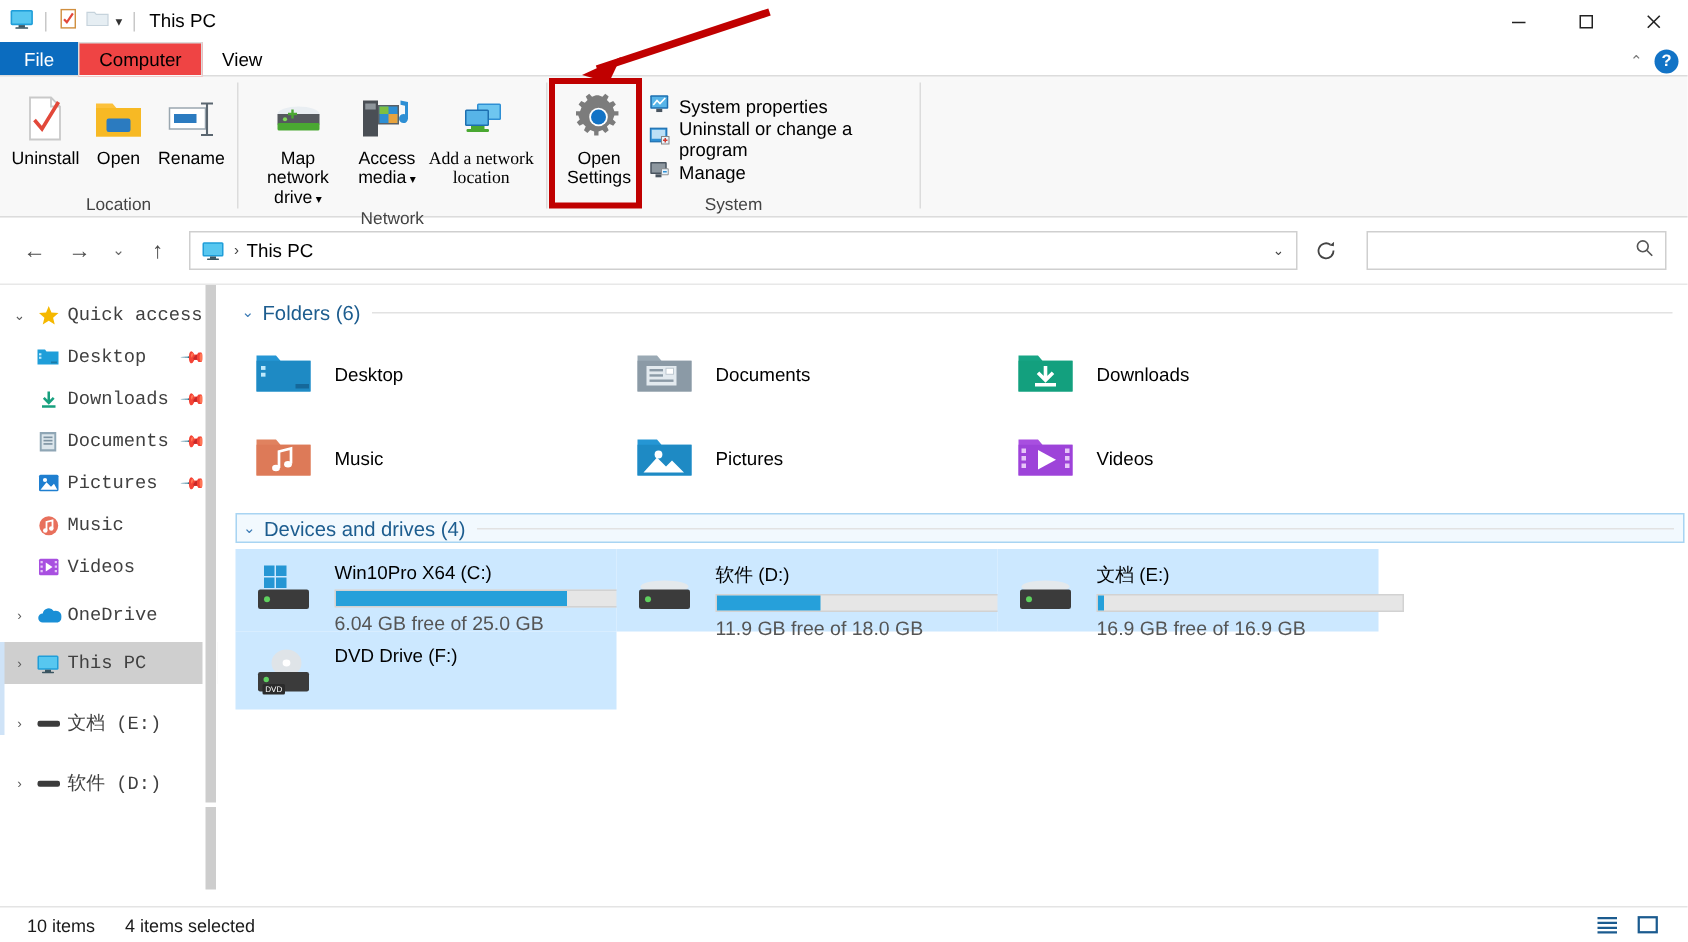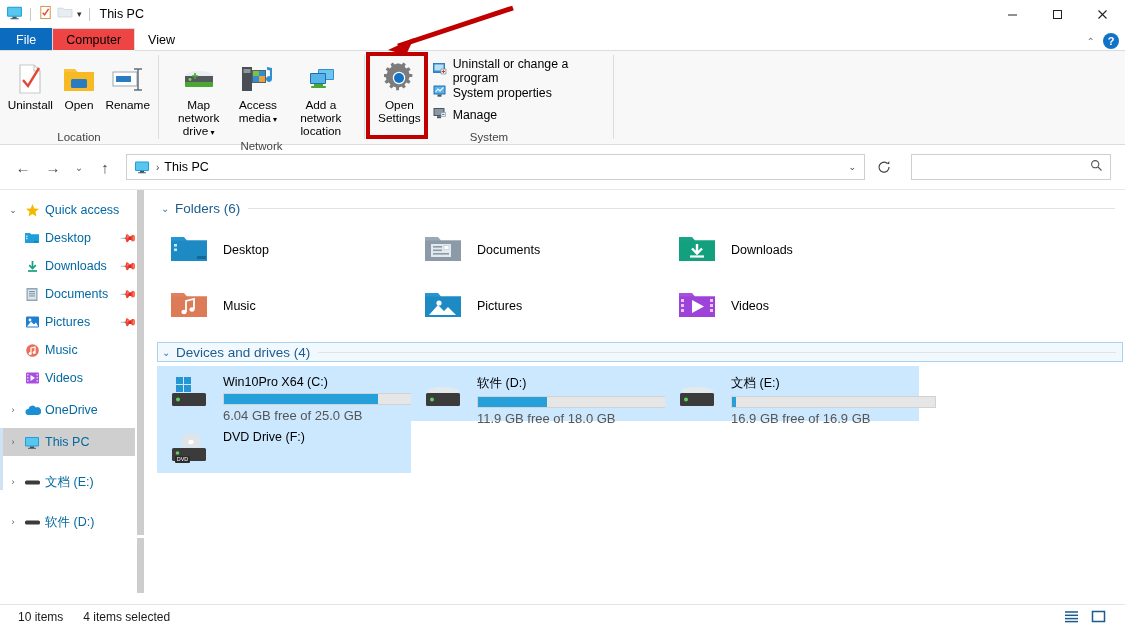--- a/index.html
+++ b/index.html
@@ -70,21 +70,21 @@
 
   
   .body { flex:1; display:flex; min-height:0; position:relative; border-top:1px solid #e8e8e8; }
 
   
   .sidebar { width:145px; background:#fff; position:relative; padding-top:6px; overflow:hidden; }
   .nav-item { height:28px; display:flex; align-items:center; padding-left:4px; font-size:12.5px; white-space:nowrap; }
   .nav-item.sel { background:#cfcfcf; }
   .expander { width:18px; text-align:center; color:#5a5a5a; font-size:9px; flex:0 0 18px; }
   .nav-ico { width:20px; display:flex; align-items:center; justify-content:center; flex:0 0 20px; margin-right:3px; }
-  .nav-lbl { color:#0369a1; }
+  .nav-lbl { color:#404040;font-family:Liberation Mono, monospace; }
   .pin { margin-left:auto; margin-right:9px; color:#9a9a9a; font-size:11px; transform:rotate(45deg); }
   .indent { padding-left:22px; }
   .sb-track { position:absolute; right:0; top:0; width:10px; height:100%; background:#fff; }
   .sb-thumb { position:absolute; right:1px; top:0px; width:7px; height:345px; background:#cdcdcd; }
   .sb-thumb2 { position:absolute; right:1px; top:348px; width:7px; height:55px; background:#cdcdcd; }
   .vline { position:absolute; left:0; top:238px; width:3px; height:62px; background:#cfe3f7; }
 
   
   .content { flex:1; background:#fff; position:relative; padding:8px 0 0 12px; overflow:hidden; }
   .grp-header { display:flex; align-items:center; height:20px; margin:0 4px 4px 0; padding-left:4px; }
@@ -236,21 +236,21 @@
                 <rect x="3.5" y="6" width="7" height="4" fill="#8e959b"></rect>
                 <rect x="12" y="7" width="14" height="13" fill="#5a6066"></rect>
                 <rect x="13" y="8" width="12" height="11" fill="#2e8fd4"></rect>
                 <rect x="13" y="8" width="6" height="5" fill="#7ec043"></rect>
                 <rect x="19" y="13" width="6" height="6" fill="#e8a33d"></rect>
                 <path d="M27 4 l5 1 v11 a3 3 0 1 1 -2 -2.8 V7.5 l-3 -0.7 z" fill="#2e8fd4"></path>
               </svg>
           </span>
           <span class="lbl"><span>Access</span><br><span>media</span><span class="caret"> ▾</span></span>
         </div>
-        <div class="bigbtn" style="width:84px;">
+        <div class="bigbtn" style="width:84px;font-family:Liberation Serif, serif;">
           <span class="ico">
             <svg width="38" height="30" viewBox="0 0 38 30">
                 <rect x="16" y="4" width="16" height="11" rx="1" fill="#2e8fd4"></rect>
                 <rect x="17" y="5" width="14" height="9" fill="#6ec6f0"></rect>
                 <rect x="8" y="8" width="16" height="11" rx="1" fill="#1d6fb0"></rect>
                 <rect x="9" y="9" width="14" height="9" fill="#57b4e8"></rect>
                 <rect x="12" y="19" width="9" height="2" fill="#4aa832"></rect>
                 <rect x="9" y="21" width="15" height="2" rx="0.8" fill="#4aa832"></rect>
               </svg>
           </span>
@@ -269,35 +269,35 @@
                 <path d="M17 2.5 l2.6 1 1.9-2 2.3 1.8-1.2 2.4 1.8 1.8 2.4-1.2 1.8 2.3-2 1.9 1 2.6h2.7v2.9h-2.7l-1 2.6 2 1.9-1.8 2.3-2.4-1.2-1.8 1.8 1.2 2.4-2.3 1.8-1.9-2-2.6 1v2.7h-2.9v-2.7l-2.6-1-1.9 2-2.3-1.8 1.2-2.4-1.8-1.8-2.4 1.2-1.8-2.3 2-1.9-1-2.6H2v-2.9h2.7l1-2.6-2-1.9 1.8-2.3 2.4 1.2 1.8-1.8-1.2-2.4 2.3-1.8 1.9 2 2.6-1V2.5z" fill="#7c7c7c"></path>
                 <circle cx="17" cy="17" r="6.2" fill="#ffffff"></circle>
                 <circle cx="17" cy="17" r="5" fill="#1273c6"></circle>
               </svg>
           </span>
           <span class="lbl"><span>Open</span><br><span>Settings</span></span>
         </div>
         <div class="smallbtns">
           <div class="smallbtn">
             <span><svg width="14" height="14" viewBox="0 0 14 14">
+                  <rect x="0.5" y="1.5" width="12" height="9" rx="0.6" fill="#1d6fb0"></rect>
+                  <rect x="1.5" y="2.5" width="10" height="7" fill="#57b4e8"></rect>
+                  <path d="M2.5 8 L5 5 L7 7 L10.5 3.3" stroke="#fff" stroke-width="1.1" fill="none"></path>
+                  <rect x="4.5" y="10.5" width="4" height="2.2" fill="#4a5560"></rect>
+                </svg></span>
+            <span class="lbl">System properties</span>
+          </div>
+          <div class="smallbtn">
+            <span><svg width="14" height="14" viewBox="0 0 14 14">
                   <rect x="0.5" y="1.5" width="11" height="9" fill="#2e8fd4" stroke="#1d6fb0" stroke-width="0.8"></rect>
                   <rect x="1.5" y="2.5" width="9" height="6" fill="#bcdff5"></rect>
                   <path d="M8 7 l5 0 l0 5 l-5 0z" fill="#e8f3fb" stroke="#888" stroke-width="0.7"></path>
                   <path d="M9 9.5 h3 M10.5 8 v3" stroke="#d03a2f" stroke-width="1"></path>
                 </svg></span>
             <span class="lbl">Uninstall or change a program</span>
-          </div>
-          <div class="smallbtn">
-            <span><svg width="14" height="14" viewBox="0 0 14 14">
-                  <rect x="0.5" y="1.5" width="12" height="9" rx="0.6" fill="#1d6fb0"></rect>
-                  <rect x="1.5" y="2.5" width="10" height="7" fill="#57b4e8"></rect>
-                  <path d="M2.5 8 L5 5 L7 7 L10.5 3.3" stroke="#fff" stroke-width="1.1" fill="none"></path>
-                  <rect x="4.5" y="10.5" width="4" height="2.2" fill="#4a5560"></rect>
-                </svg></span>
-            <span class="lbl">System properties</span>
           </div>
           <div class="smallbtn">
             <span><svg width="14" height="14" viewBox="0 0 14 14">
                   <rect x="0.5" y="2" width="11" height="8" rx="0.6" fill="#4a5560"></rect>
                   <rect x="1.5" y="3" width="9" height="6" fill="#8d979f"></rect>
                   <rect x="4" y="10.2" width="4" height="2" fill="#4a5560"></rect>
                   <path d="M8 6.5 l4.5 0 l0 4 l-4.5 0z" fill="#e8f3fb" stroke="#888" stroke-width="0.6"></path>
                   <path d="M9 8.5 h2.5" stroke="#2e8fd4" stroke-width="1"></path>
                 </svg></span>
             <span class="lbl">Manage</span>

